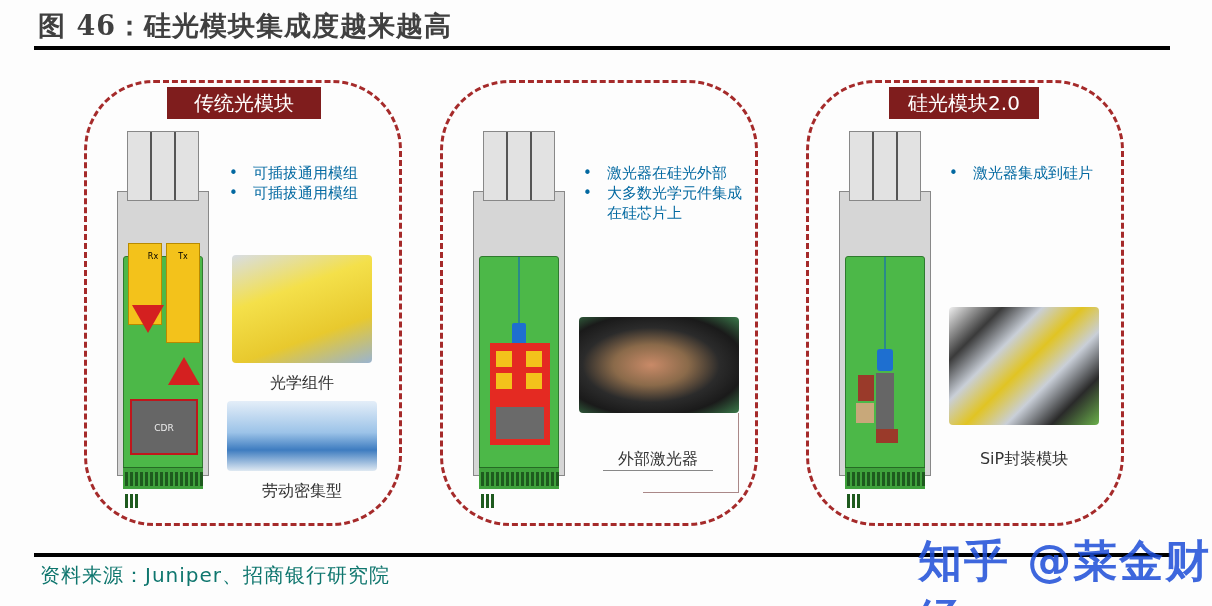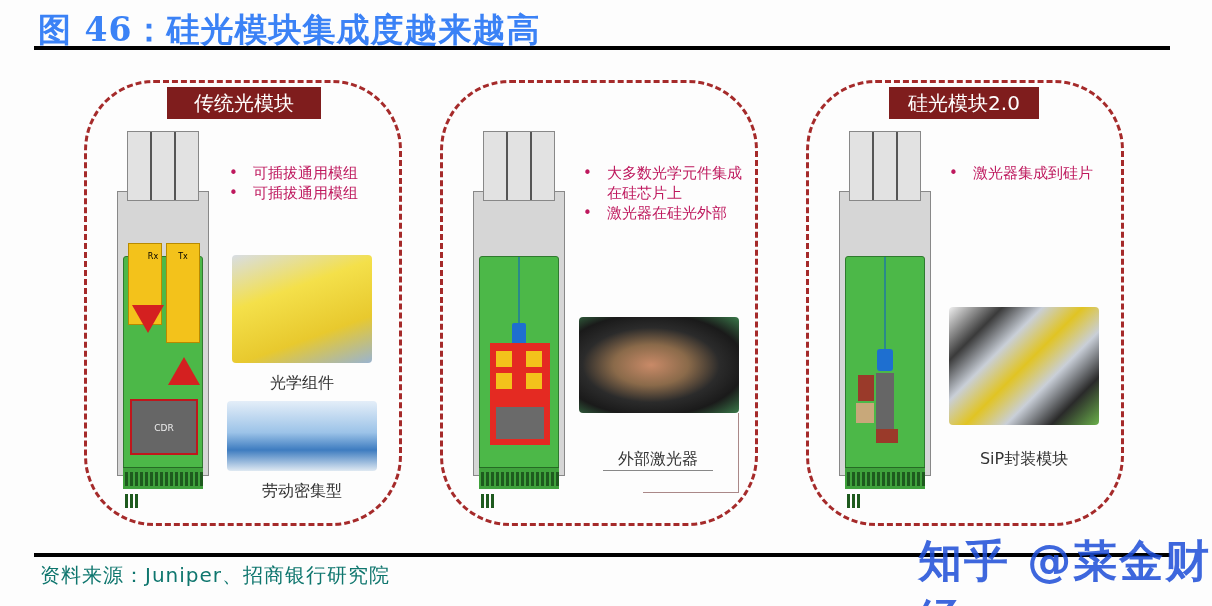--- a/index.html
+++ b/index.html
@@ -1,36 +1,36 @@
 <!DOCTYPE html>
 <html><head>
 <meta charset="utf-8">
 <style>
   * { box-sizing: border-box; margin: 0; padding: 0; }
   body { width: 1212px; height: 606px; background: #fdfdfd; position: relative; overflow: hidden; font-family: "DejaVu Sans", sans-serif; }
-  .title { position: absolute; left: 38px; top: 8px; font-family: "DejaVu Serif", serif; font-weight: bold; font-size: 33px; color: #3b82f6; letter-spacing: 1px; }
+  .title { position: absolute; left: 38px; top: 8px; font-family: "DejaVu Serif", serif; font-weight: bold; font-size: 27px; color: #404040; letter-spacing: 1px; }
   .rule { position: absolute; left: 34px; height: 4px; background: #000; }
   .rule.top { top: 46px; width: 1136px; }
   .rule.bottom { top: 553px; width: 1136px; height: 4px; }
   .source { position: absolute; left: 40px; top: 562px; font-size: 20px; color: #0f766e; letter-spacing: 1px; }
   .watermark { position: absolute; left: 918px; top: 532px; font-size: 44px; color: #1d4ed8; font-weight: bold; letter-spacing: 2px; opacity: 0.85; }
 
   .panel { position: absolute; top: 80px; width: 318px; height: 446px; border: 3px dashed #a52a2a; border-radius: 70px; }
   .panel-label { position: absolute; top: 4px; height: 32px; background: #7f1d1d; color: #fff; font-size: 20px; line-height: 32px; text-align: center; }
 
   .module { position: absolute; width: 92px; height: 358px; top: 48px; left: 30px; }
   .mod-top { position: absolute; left: 10px; top: 0; width: 72px; height: 70px; background: #e2e2e2; border: 1px solid #888; }
   .mod-top::before, .mod-top::after { content: ""; position: absolute; top: 0; width: 2px; height: 100%; background: #555; }
   .mod-top::before { left: 22px; } .mod-top::after { left: 46px; }
   .mod-body { position: absolute; left: 0; top: 60px; width: 92px; height: 285px; background: #d6d6d6; border: 1px solid #888; }
   .pcb { position: absolute; left: 6px; top: 125px; width: 80px; height: 232px; background: #4cb848; border: 1px solid #2f7a2e; border-radius: 3px; }
   .pcb-edge { position: absolute; left: 6px; bottom: 0; width: 80px; height: 22px; background: #3fa13c; border-top: 1px solid #256b24; }
   .pcb-edge span { display: inline-block; width: 3px; height: 14px; margin: 4px 0 0 2px; background: #1e5a1e; }
 
-  .side-text { position: absolute; font-size: 15px; color: #be185d; line-height: 20px; }
+  .side-text { position: absolute; font-size: 15px; color: #0369a1; line-height: 20px; }
   .side-text li { list-style: none; position: relative; padding-left: 30px; }
   .side-text li::before { content: "•"; position: absolute; left: 6px; }
 
   .photo { position: absolute; border-radius: 4px; }
   .caption { position: absolute; font-size: 16px; color: #333; text-align: center; }
 </style>
 </head>
 <body>
 
 <div class="title">图 46：硅光模块集成度越来越高</div>
@@ -71,22 +71,22 @@
         <div style="position:absolute;left:6px;top:8px;width:16px;height:16px;background:#f3c21b;"></div>
         <div style="position:absolute;left:36px;top:8px;width:16px;height:16px;background:#f3c21b;"></div>
         <div style="position:absolute;left:6px;top:30px;width:16px;height:16px;background:#f3c21b;"></div>
         <div style="position:absolute;left:36px;top:30px;width:16px;height:16px;background:#f3c21b;"></div>
         <div style="position:absolute;left:6px;top:64px;width:48px;height:32px;background:#6a6a6a;"></div>
       </div>
     </div>
     <div class="pcb-edge"><span></span><span></span><span></span><span></span><span></span><span></span><span></span><span></span><span></span><span></span><span></span><span></span><span></span><span></span><span></span><span></span><span></span><span></span><span></span></div>
   </div>
   <ul class="side-text" style="left:134px;top:80px;width:170px;">
+    <li>激光器在硅光外部</li>
     <li>大多数光学元件集成在硅芯片上</li>
-    <li>激光器在硅光外部</li>
   </ul>
   <div class="photo" style="left:136px;top:234px;width:160px;height:96px;background:radial-gradient(ellipse at 45% 50%,#c98a68 0%,#8a6a4a 30%,#2b2b2b 55%,#1a1a1a 75%,#3a7a4a 100%);"></div>
   <div style="position:absolute;left:200px;top:330px;width:96px;height:80px;border-right:1px solid #a88;border-bottom:1px solid #a88;"></div>
   <div class="caption" style="left:160px;top:366px;width:110px;border-bottom:1px solid #888;">外部激光器</div>
 </div>
 
 <div class="panel" style="left:806px;">
   <div class="panel-label" style="left:80px;width:150px;">硅光模块2.0</div>
   <div class="module">
     <div class="mod-body"></div>

